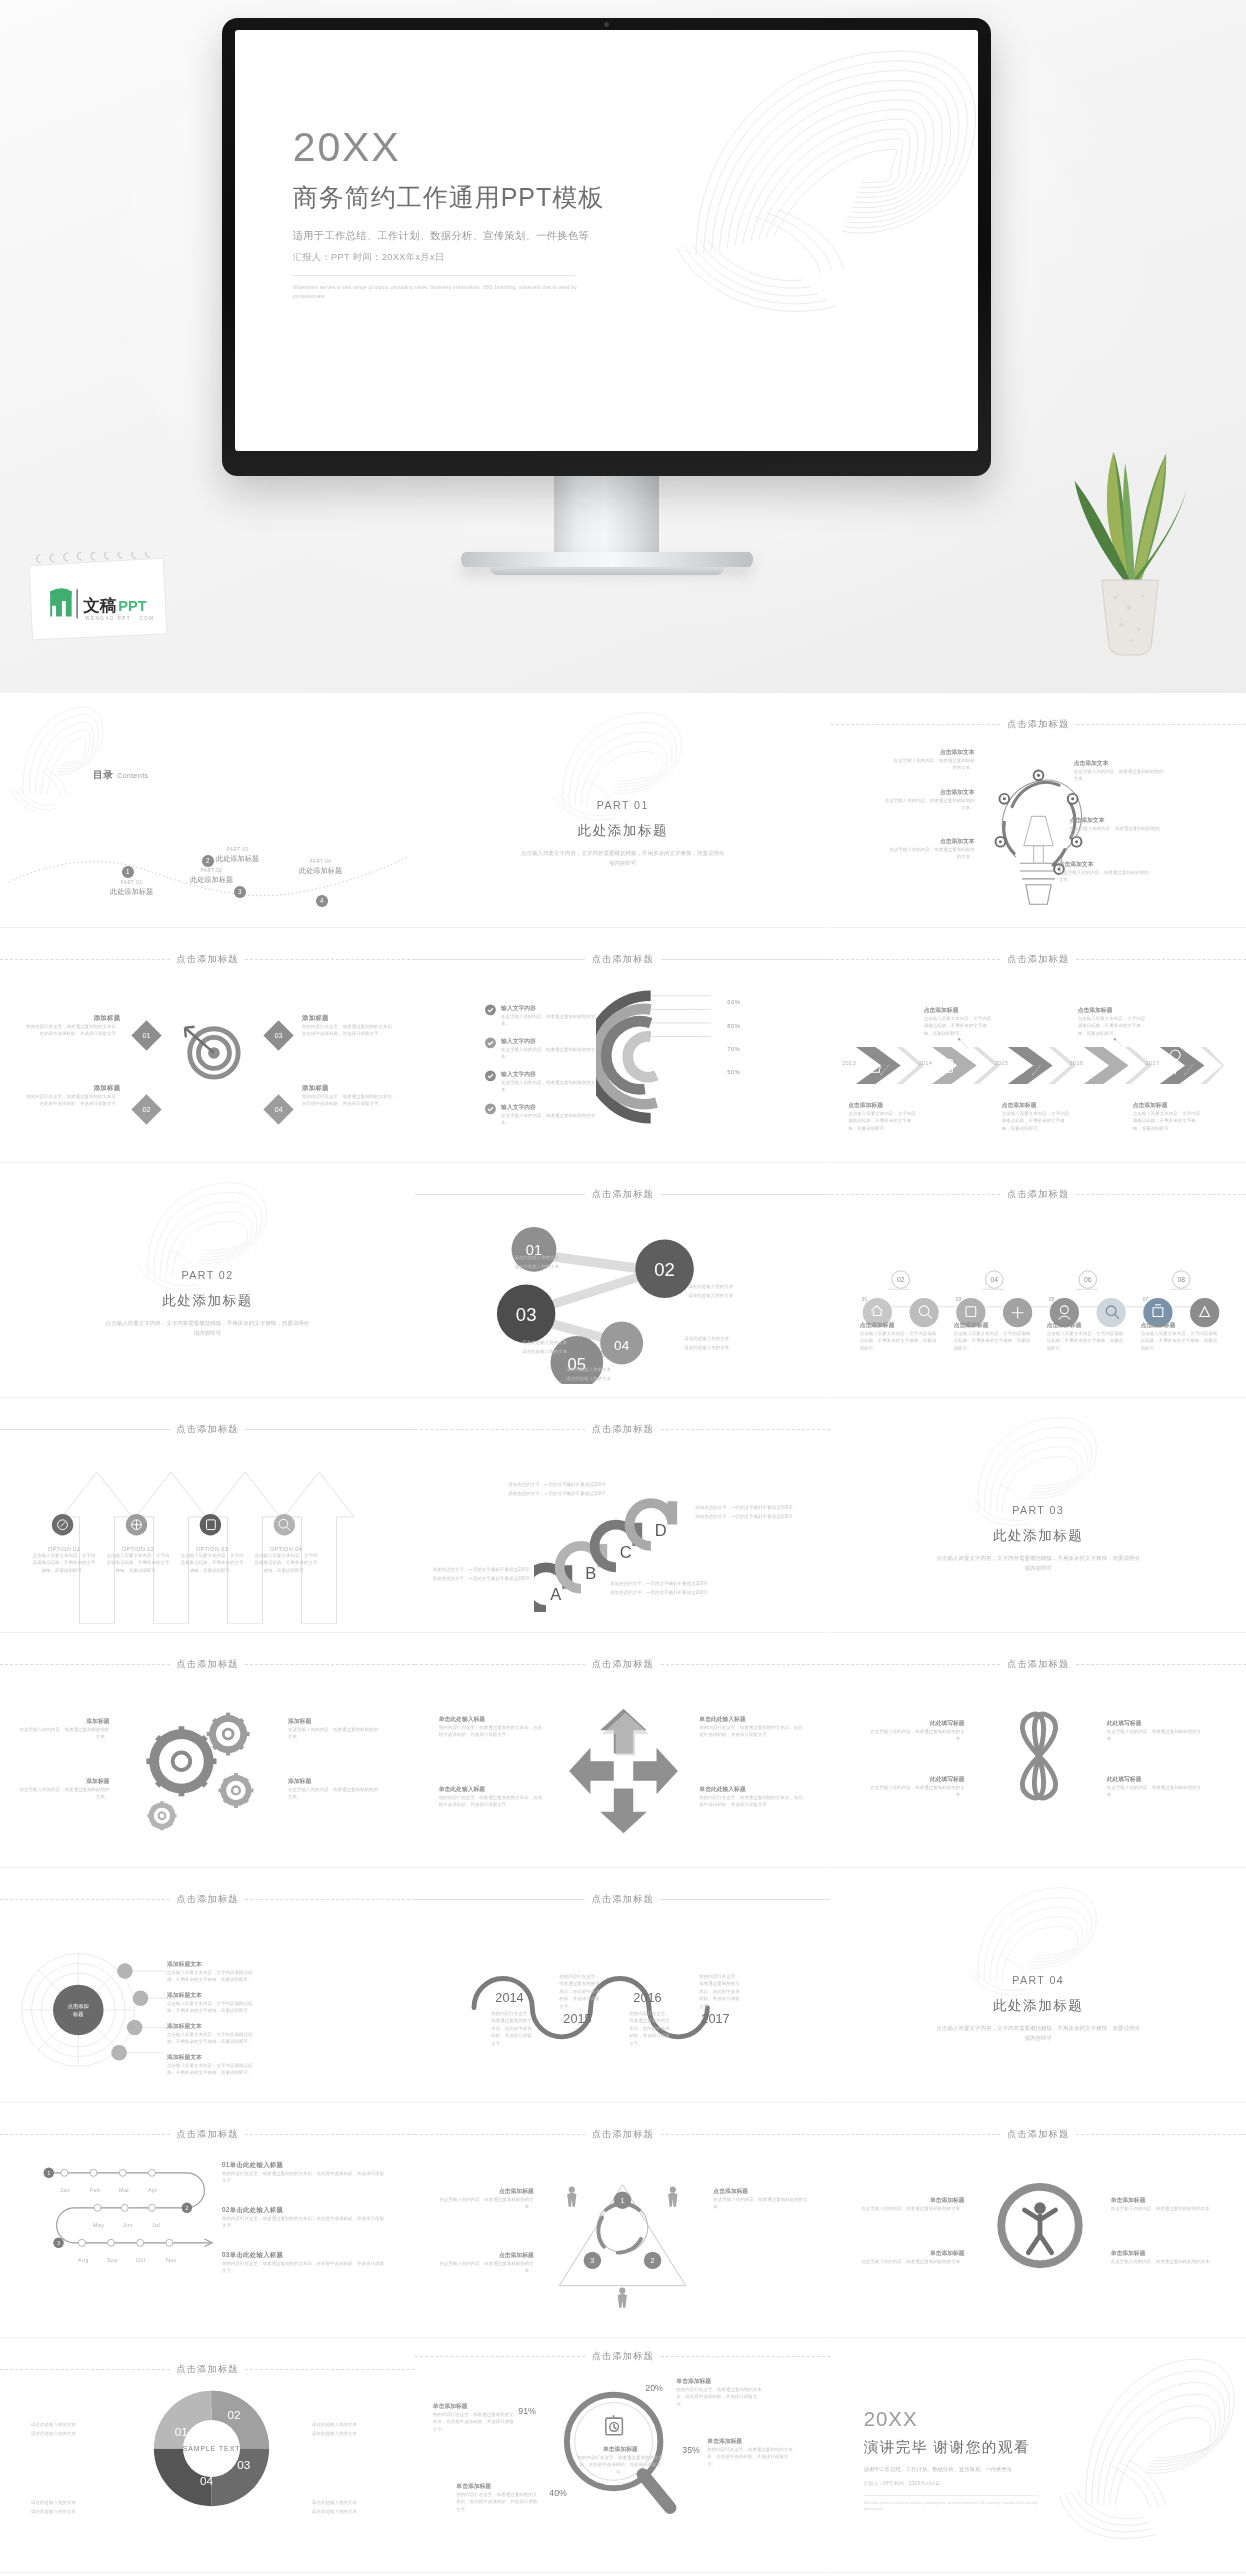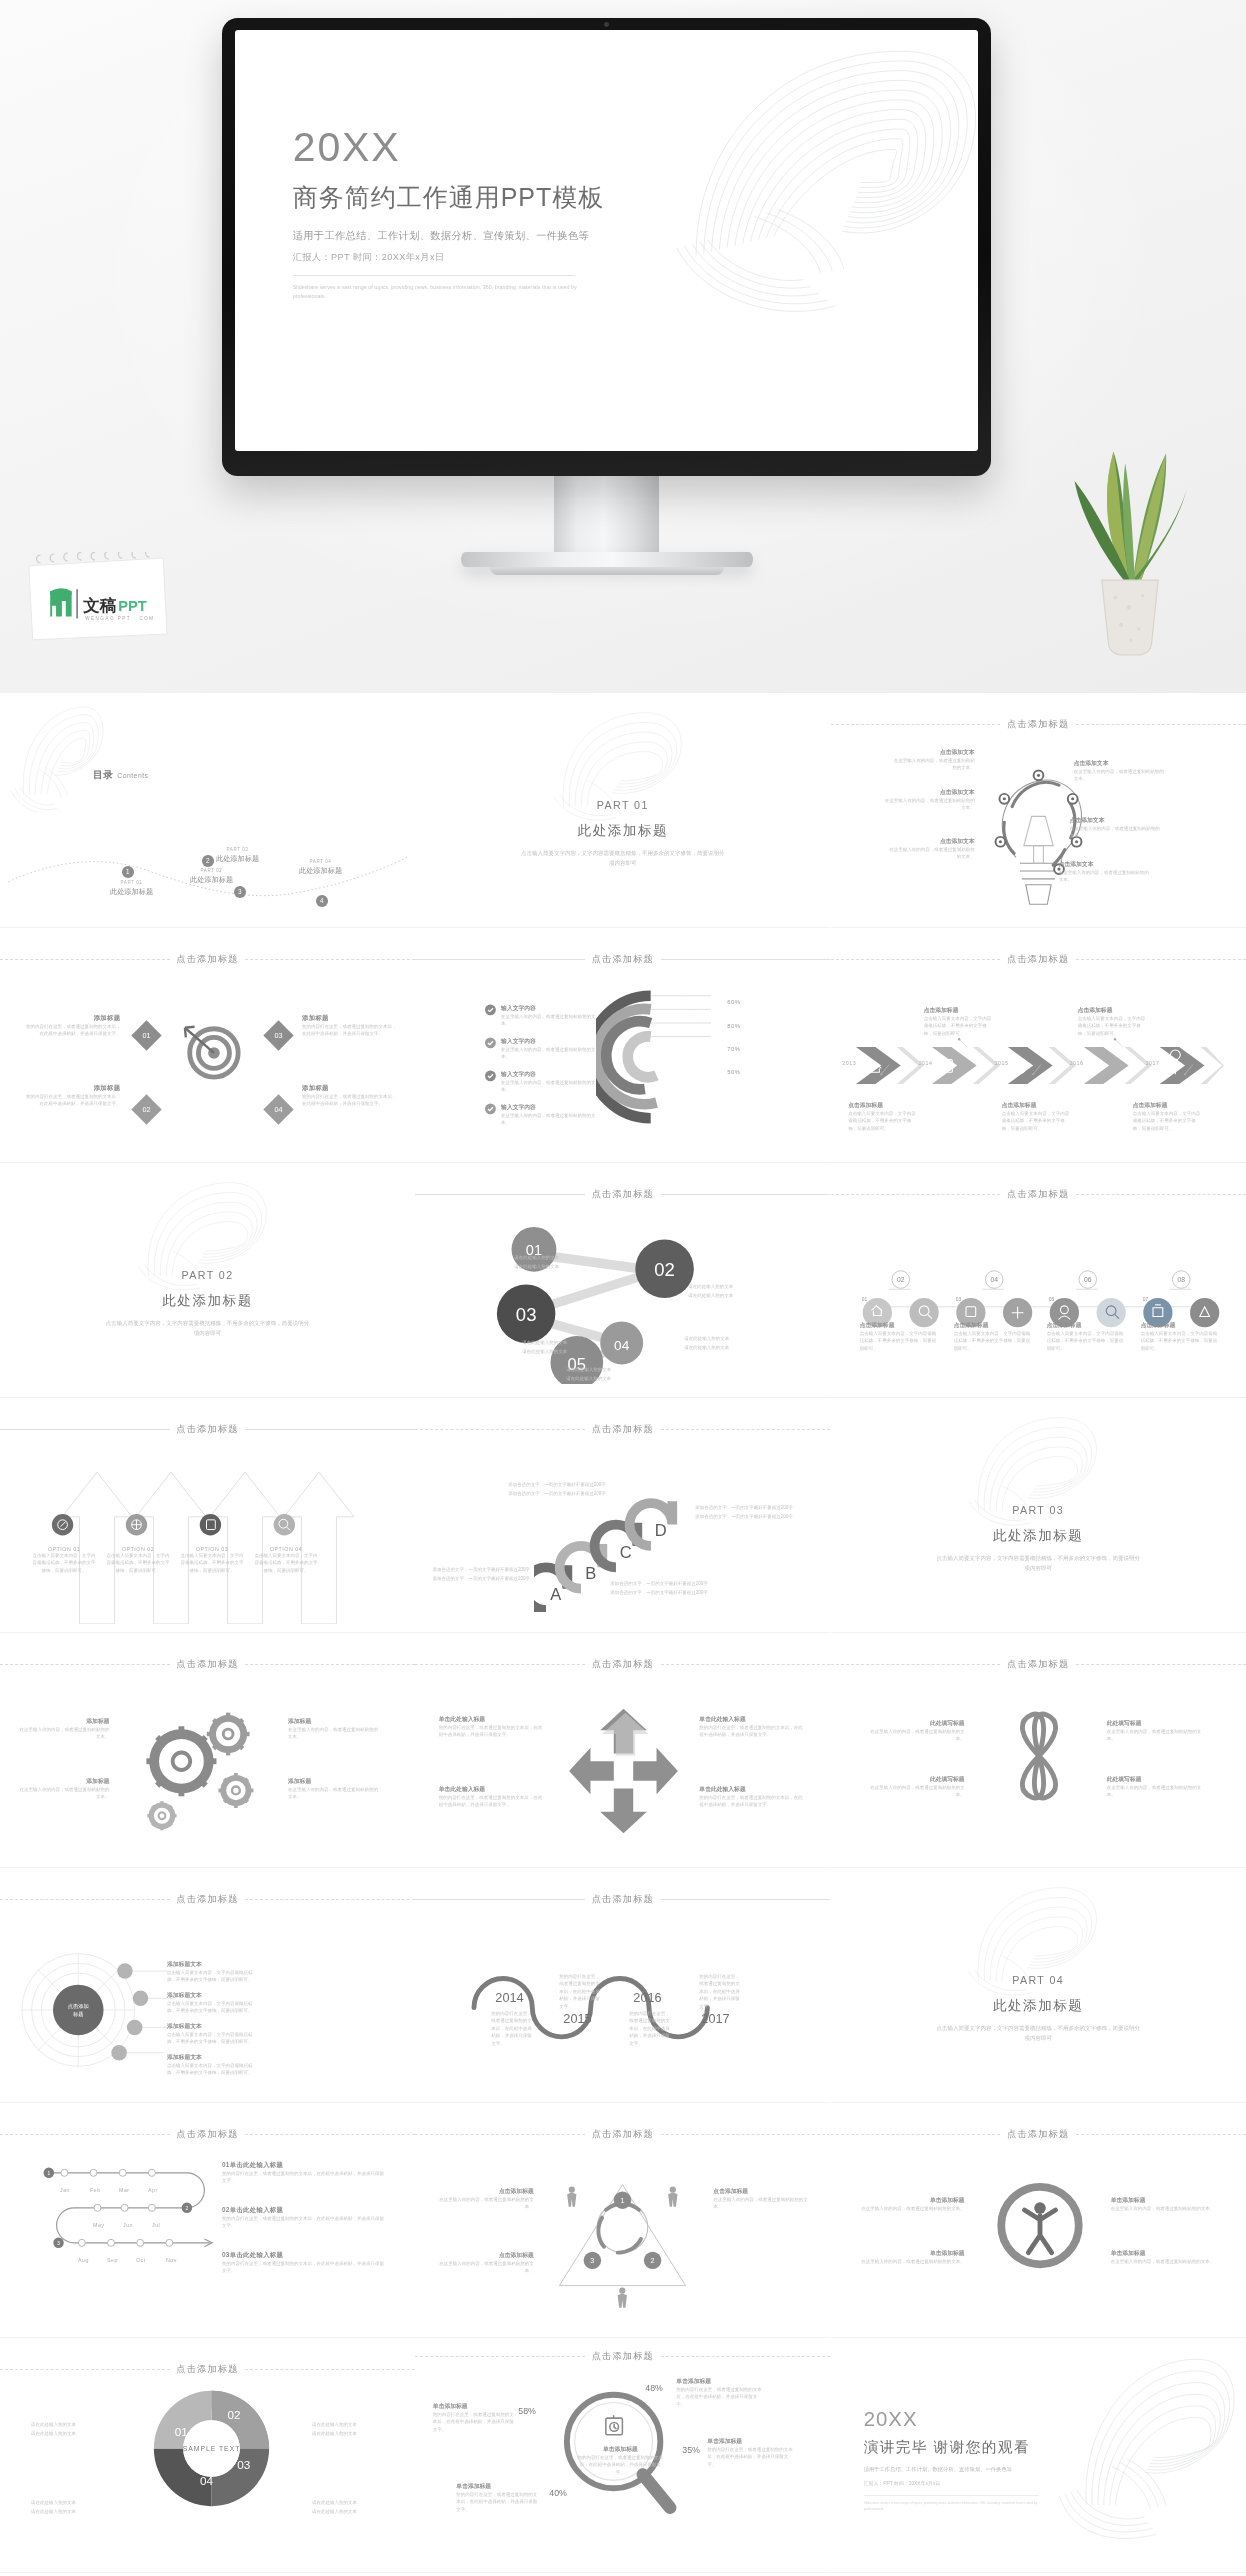--- a/index.html
+++ b/index.html
@@ -1229,22 +1229,22 @@
           <rect x="50" y="34" width="17" height="17" rx="1.5"></rect>
           <path d="M58 31 v3"></path>
             <circle cx="58.5" cy="43" r="4.5"></circle>
           <path d="M58.5 40 v3.4 l2.4 1.6"></path>
         </g>
       </svg>
       <div class="abs" style="left:162px;top:107px;width:86px;text-align:center">
         <div class="mini-h2">单击添加标题</div>
         <div class="tiny">您的内容打在这里，或者通过复制您的文本后，在此框中选择粘贴，并选择只保留文字。</div>
       </div>
-      <div class="abs" style="left:103px;top:68px;font-size:8.8px;color:#787878">58%</div>
-      <div class="abs" style="left:230px;top:45px;font-size:8.8px;color:#787878">48%</div>
+      <div class="abs" style="left:103px;top:68px;font-size:8.8px;color:#787878">91%</div>
+      <div class="abs" style="left:230px;top:45px;font-size:8.8px;color:#787878">20%</div>
       <div class="abs" style="left:267px;top:107px;font-size:8.8px;color:#787878">35%</div>
       <div class="abs" style="left:134px;top:150px;font-size:8.8px;color:#787878">40%</div>
       <div class="abs" style="left:17.5px;top:64px;width:82px">
         <div class="mini-h2">单击添加标题</div>
         <div class="tiny">您的内容打在这里，或者通过复制您的文本后，在此框中选择粘贴，并选择只保留文字。</div>
       </div>
       <div class="abs" style="left:261px;top:39px;width:86px">
         <div class="mini-h2">单击添加标题</div>
         <div class="tiny">您的内容打在这里，或者通过复制您的文本后，在此框中选择粘贴，并选择只保留文字。</div>
       </div>

